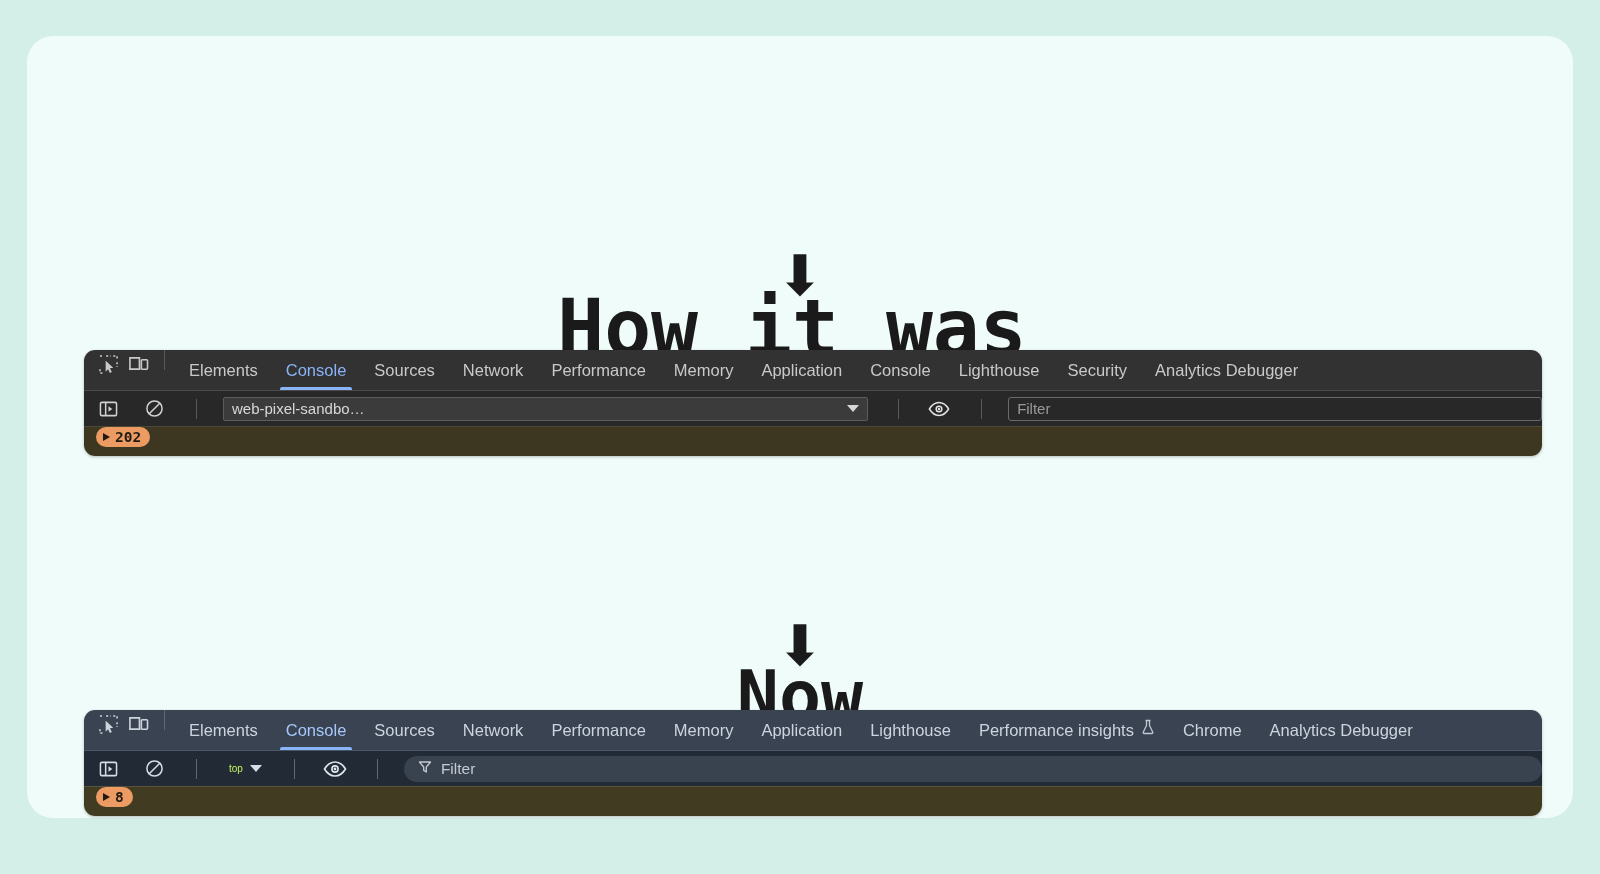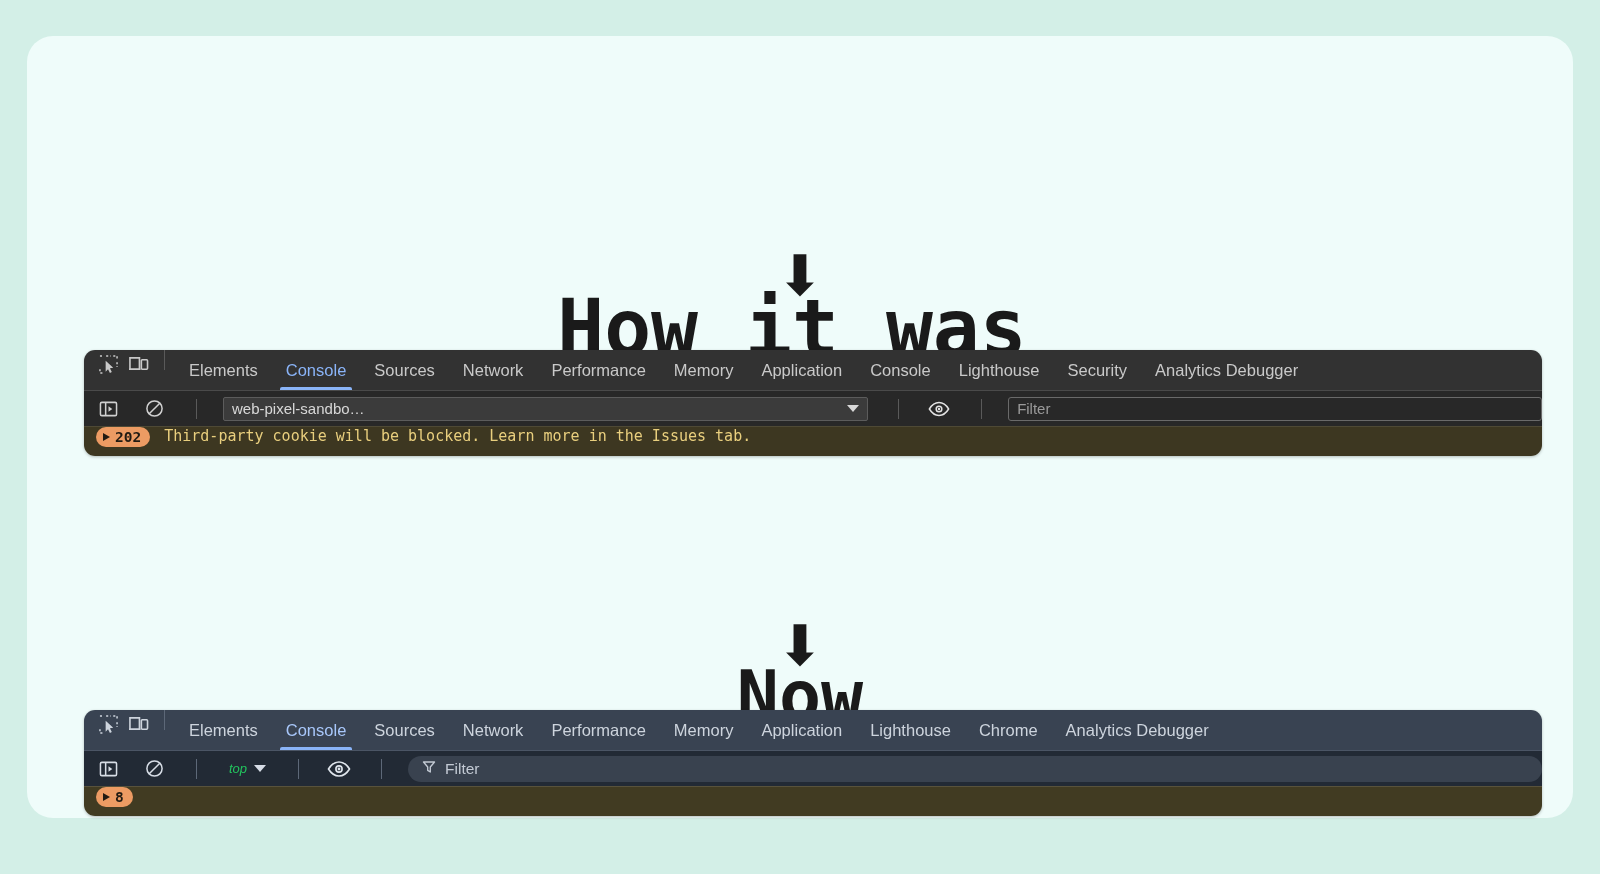--- a/index.html
+++ b/index.html
@@ -204,25 +204,24 @@
   #devtools-new .dt-tabbar { background: #394352; }
   #devtools-new .dt-vsep { background: #5d6878; }
   #devtools-new .dt-tab { color: #cdd4dd; }
   #devtools-new .dt-tab.active { color: #a8c7fa; }
   #devtools-new .dt-toolbar { background: #222a35; border-top: 1px solid #4b5565;}
   #devtools-new .dt-msgrow { background: #413b22; border-top-color: rgba(255,255,255,.12); }
   #devtools-new .ctx-pill {
     display: flex;
     align-items: center;
     gap: 7px;
-    color: #22c55e;
-    font-size: 13px;
+    color: #bef264;
+    font-size: 10px;
     padding: 0 6px;
     flex: 0 0 auto;
-    font-style: italic;
   }
   #devtools-new .ctx-pill .caret {
     width: 0; height: 0;
     border-left: 6px solid transparent;
     border-right: 6px solid transparent;
     border-top: 7px solid #d7dde6;
   }
   #devtools-new .filter-pill {
     flex: 1 1 auto;
     height: 26px;
@@ -310,21 +309,20 @@
       <div class="filter-box">
         <span>Filter</span>
       </div>
     </div>
 
     <div class="dt-msgrow">
       <span class="dt-badge">
         <span class="tri"></span>
         <span>202</span>
       </span>
-      <span class="dt-msgtext">Third-party cookie will be blocked. Learn more in the Issues tab.</span>
     </div>
   </div>
 
   <div class="heading" id="heading-now">
     <span class="underline">Now</span>
   </div>
   <div class="arrow" id="arrow-2">⬇</div>
 
   <div class="devtools" id="devtools-new">
 
@@ -345,20 +343,28 @@
       <div class="dt-vsep"></div>
 
       <div class="dt-tab">Elements</div>
       <div class="dt-tab active">Console</div>
       <div class="dt-tab">Sources</div>
       <div class="dt-tab">Network</div>
       <div class="dt-tab">Performance</div>
       <div class="dt-tab">Memory</div>
       <div class="dt-tab">Application</div>
       <div class="dt-tab">Lighthouse</div>
+      <div class="dt-tab">
+        <span>Performance insights</span>
+        <span class="flask">
+          <svg width="14" height="16" viewBox="0 0 14 16">
+            <path d="M4.5 1.5h5M5.5 1.5v5L2.2 13.2a1 1 0 0 0 .9 1.3h7.8a1 1 0 0 0 .9-1.3L8.5 6.5v-5" fill="none" stroke="#cdd4dd" stroke-width="1.3" stroke-linejoin="round"></path>
+          </svg>
+        </span>
+      </div>
       <div class="dt-tab">Chrome</div>
       <div class="dt-tab">Analytics Debugger</div>
     </div>
 
     <div class="dt-toolbar">
       <div class="dt-iconbtn">
         <svg width="19" height="18" viewBox="0 0 20 19">
           <rect x="1.5" y="2.5" width="17" height="14" rx="1.5" fill="none" stroke="#d7dde6" stroke-width="1.6"></rect>
           <path d="M7 2.5v14" stroke="#d7dde6" stroke-width="1.6"></path>
           <path d="M10 6.5l4 3-4 3z" fill="#d7dde6"></path>

